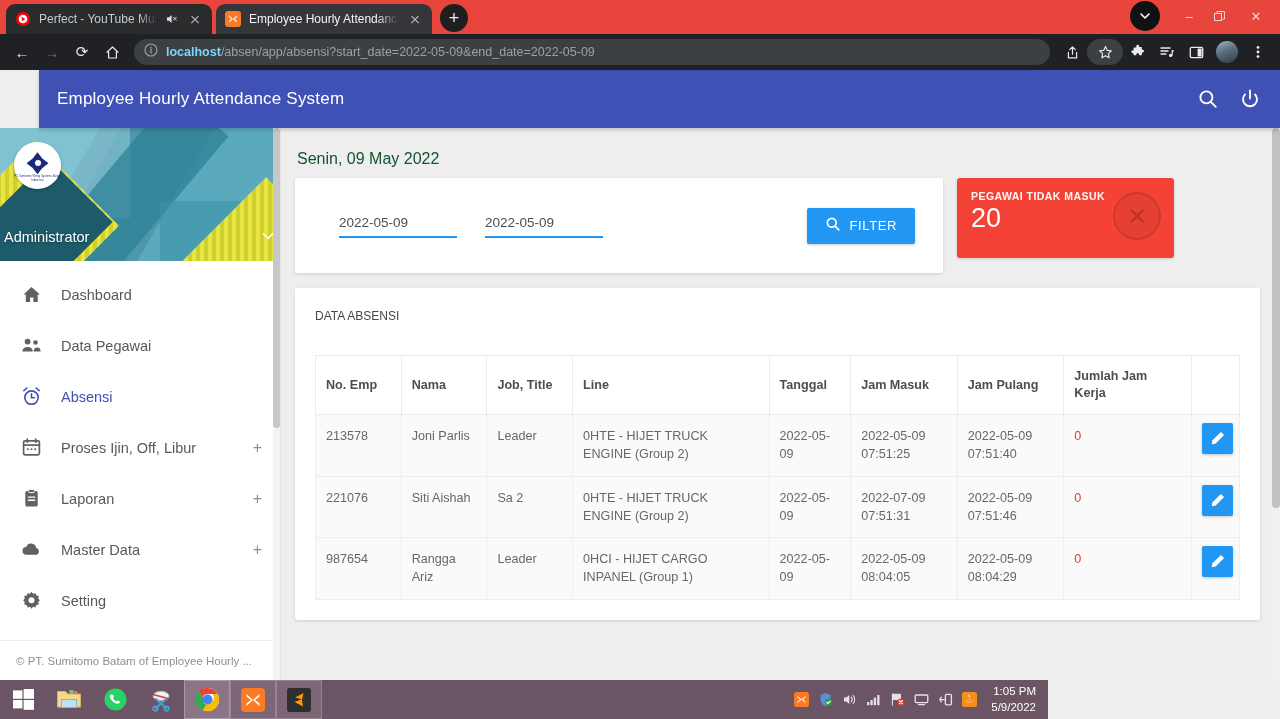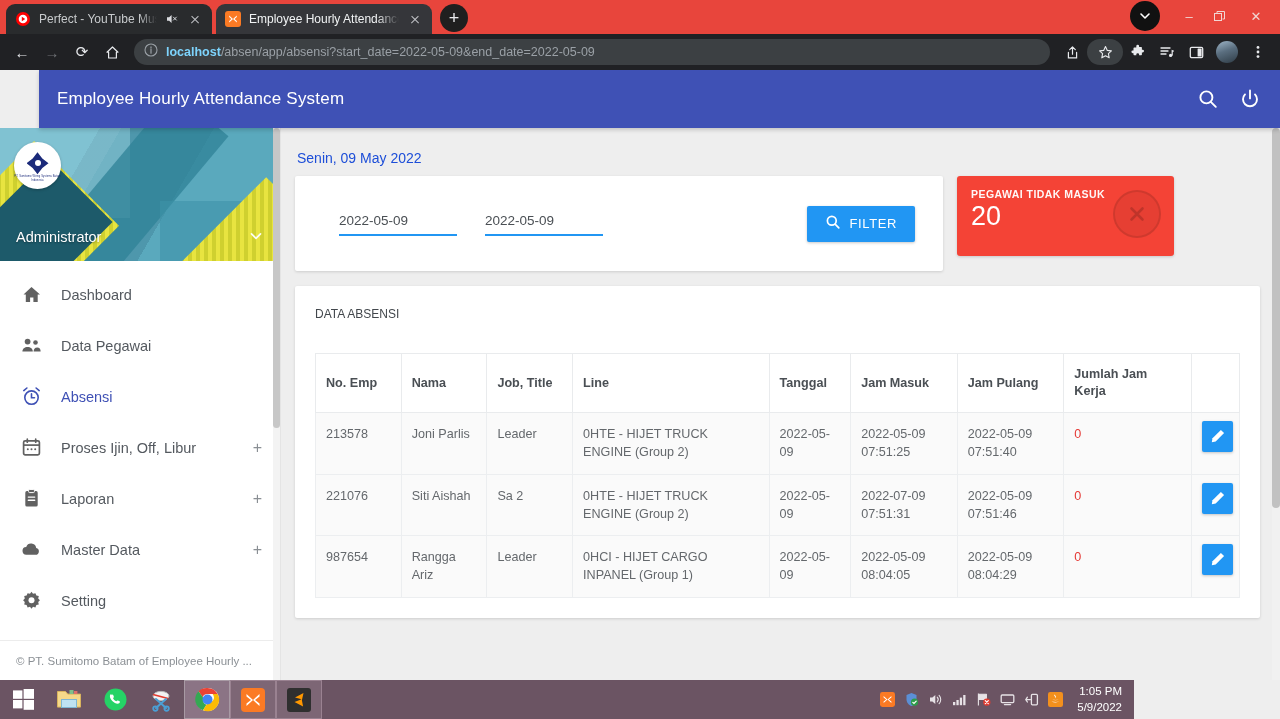--- a/index.html
+++ b/index.html
@@ -119,21 +119,21 @@
     justify-content:center; box-shadow:0 1px 3px rgba(0,0,0,.25);
   }
   #side-logo .mark { width:22px; height:22px; background:#1b2a7a; margin-top:3px;
      clip-path:polygon(50% 0,72% 28%,100% 50%,72% 72%,50% 100%,28% 72%,0 50%,28% 28%); position:relative; }
   #side-logo .mark::after { content:""; position:absolute; left:8px; top:8px; width:6px; height:6px;
      background:#fff; border-radius:50%; }
   #side-logo .tiny { font-size:2.6px; color:#1b2a7a; text-align:center; line-height:1.25;
      margin-top:1px; letter-spacing:.1px; }
   #side-user {
     position:absolute; left:0; bottom:0; width:100%; height:48px; display:flex;
-    align-items:center; padding:0 16px; color:#fff;
+    align-items:center; padding:0 4px; color:#fff;
   }
   #side-user .name { font-size:14.5px; text-shadow:0 1px 2px rgba(0,0,0,.35); }
   #side-user .chev { margin-left:auto; font-size:14px; opacity:.95; }
 
   #side-menu { flex:1; padding-top:8px; overflow:hidden; }
   .menu-item {
     height:51px; display:flex; align-items:center; padding:0 18px 0 20px;
     color:#54595f; font-size:14.5px; gap:18px; position:relative;
   }
   .menu-item .mi-icon { width:23px; height:23px; flex:0 0 23px; display:flex;
@@ -146,21 +146,21 @@
   #side-footer {
     height:40px; border-top:1px solid #ececec; display:flex; align-items:center;
     padding:0 16px; font-size:11.5px; color:#8b9095; white-space:nowrap; overflow:hidden;
   }
   #side-scrollbar { position:absolute; right:0; top:0; width:7px; height:552px; background:#f3f3f3; }
   #side-scrollbar i { position:absolute; left:0; top:0; width:7px; height:300px;
      background:#c7c7c7; border-radius:4px; display:block; }
 
   
   #main { flex:1; padding:18px 20px 0 14px; overflow:hidden; position:relative; }
-  #date-label { font-size:14px; color:#1d4ed8; margin:4px 0 10px 2px; }
+  #date-label { font-size:16px; color:#14532d; margin:4px 0 10px 2px; }
 
   #top-row { display:flex; gap:14px; align-items:flex-start; }
   #filter-card {
     width:648px; height:95px; background:#fff; border-radius:2px;
     box-shadow:0 1px 3px rgba(0,0,0,.14); display:flex; align-items:center;
     padding:0 28px 0 44px;
   }
   .date-field { width:118px; margin-right:28px; }
   .date-field input {
     width:100%; border:none; border-bottom:2px solid #2196f3; background:transparent;
@@ -210,21 +210,21 @@
     box-shadow:0 1px 3px rgba(0,0,0,.22); cursor:pointer;
   }
   col.c1{width:82px;} col.c2{width:82px;} col.c3{width:82px;} col.c4{width:188px;}
   col.c5{width:78px;} col.c6{width:102px;} col.c7{width:102px;} col.c8{width:122px;} col.c9{width:46px;}
 
   #main-scrollbar { position:absolute; right:0; top:0; width:8px; height:552px; background:#f1f1f1; }
   #main-scrollbar i { position:absolute; left:0; top:0; width:8px; height:380px; background:#c1c1c1;
      border-radius:4px; display:block; }
 
   
-  #taskbar { width:1134px; height:39px; background:#6b5463; display:flex; align-items:center; }
+  #taskbar { width:1048px; height:39px; background:#6b5463; display:flex; align-items:center; }
   #start-btn { width:46px; height:39px; display:flex; align-items:center; justify-content:center; }
   .tb-app { width:46px; height:39px; display:flex; align-items:center; justify-content:center;
             position:relative; }
   .tb-app.running { background:#7d6675; box-shadow:inset 0 0 0 1px #9a8291; }
   .tb-app.focused { background:#8b7485; box-shadow:inset 0 0 0 1px #a89aa4; }
   #tray { margin-left:auto; display:flex; align-items:center; gap:7px; padding-right:8px; }
   .tray-icon { width:17px; height:17px; display:flex; align-items:center; justify-content:center;
                color:#e7e2e6; }
   #clock { color:#fff; font-size:11.5px; line-height:1.35; text-align:right; margin-left:6px;
            padding-right:4px; }

